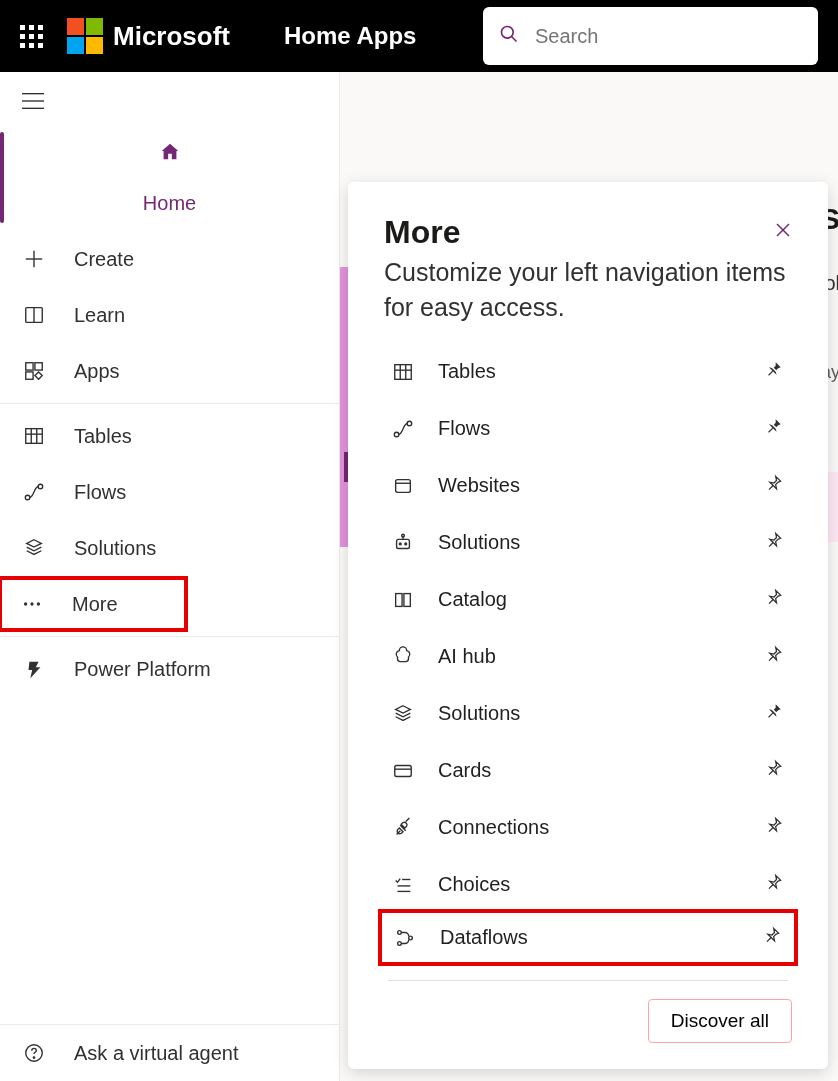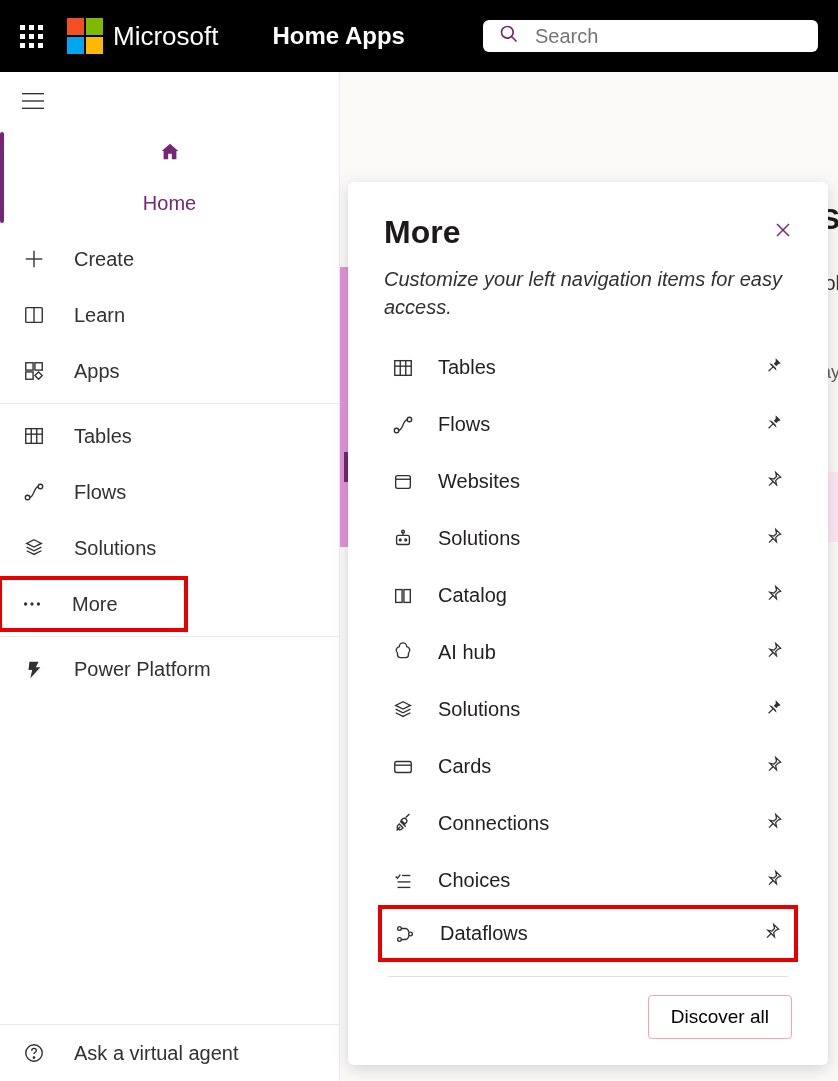--- a/index.html
+++ b/index.html
@@ -36,26 +36,26 @@
   .ms-logo-squares {
     display: grid;
     grid-template-columns: 17px 17px;
     grid-template-rows: 17px 17px;
     gap: 2px;
   }
   .ms-logo-squares span:nth-child(1){background:#f25022;}
   .ms-logo-squares span:nth-child(2){background:#7fba00;}
   .ms-logo-squares span:nth-child(3){background:#00a4ef;}
   .ms-logo-squares span:nth-child(4){background:#ffb900;}
-  .ms-word { color:#fff; font-size:26px; font-weight:400; }
+  .ms-word { color:#fff; font-size:26px; font-weight:700; }
   .app-title { color:#fff; font-size:24px; font-weight:600; margin-left:30px;}
   .search-box {
     margin-left:auto;
     background:#fff;
-    height:32px;
+    height:58px;
     border-radius:6px;
     display:flex;
     align-items:center;
     padding:0 16px;
     gap:14px;
     min-width:260px;
   }
   .search-icon { color:#742774; }
   .search-input {
     border:none; outline:none; font-size:20px; color:#605e5c;
@@ -181,21 +181,21 @@
     padding:32px 36px 26px;
     z-index:10;
   }
   .pop-header {
     display:flex;
     justify-content:space-between;
     align-items:center;
   }
   .pop-title { font-size:32px; font-weight:700; color:#1b1a19; }
   .pop-close { color:#742774; cursor:pointer; font-size:20px; }
-  .pop-sub { font-size:20px; color:#323130; margin-top:14px; line-height:1.4;font-style:italic; }
+  .pop-sub { font-size:25px; color:#323130; margin-top:4px; line-height:1.4; }
   .pop-list { margin-top:18px; }
   .pop-item {
     display:flex;
     align-items:center;
     gap:22px;
     padding:16px 6px;
     font-size:20px;
     color:#201f1e;
     cursor:pointer;
     position:relative;

